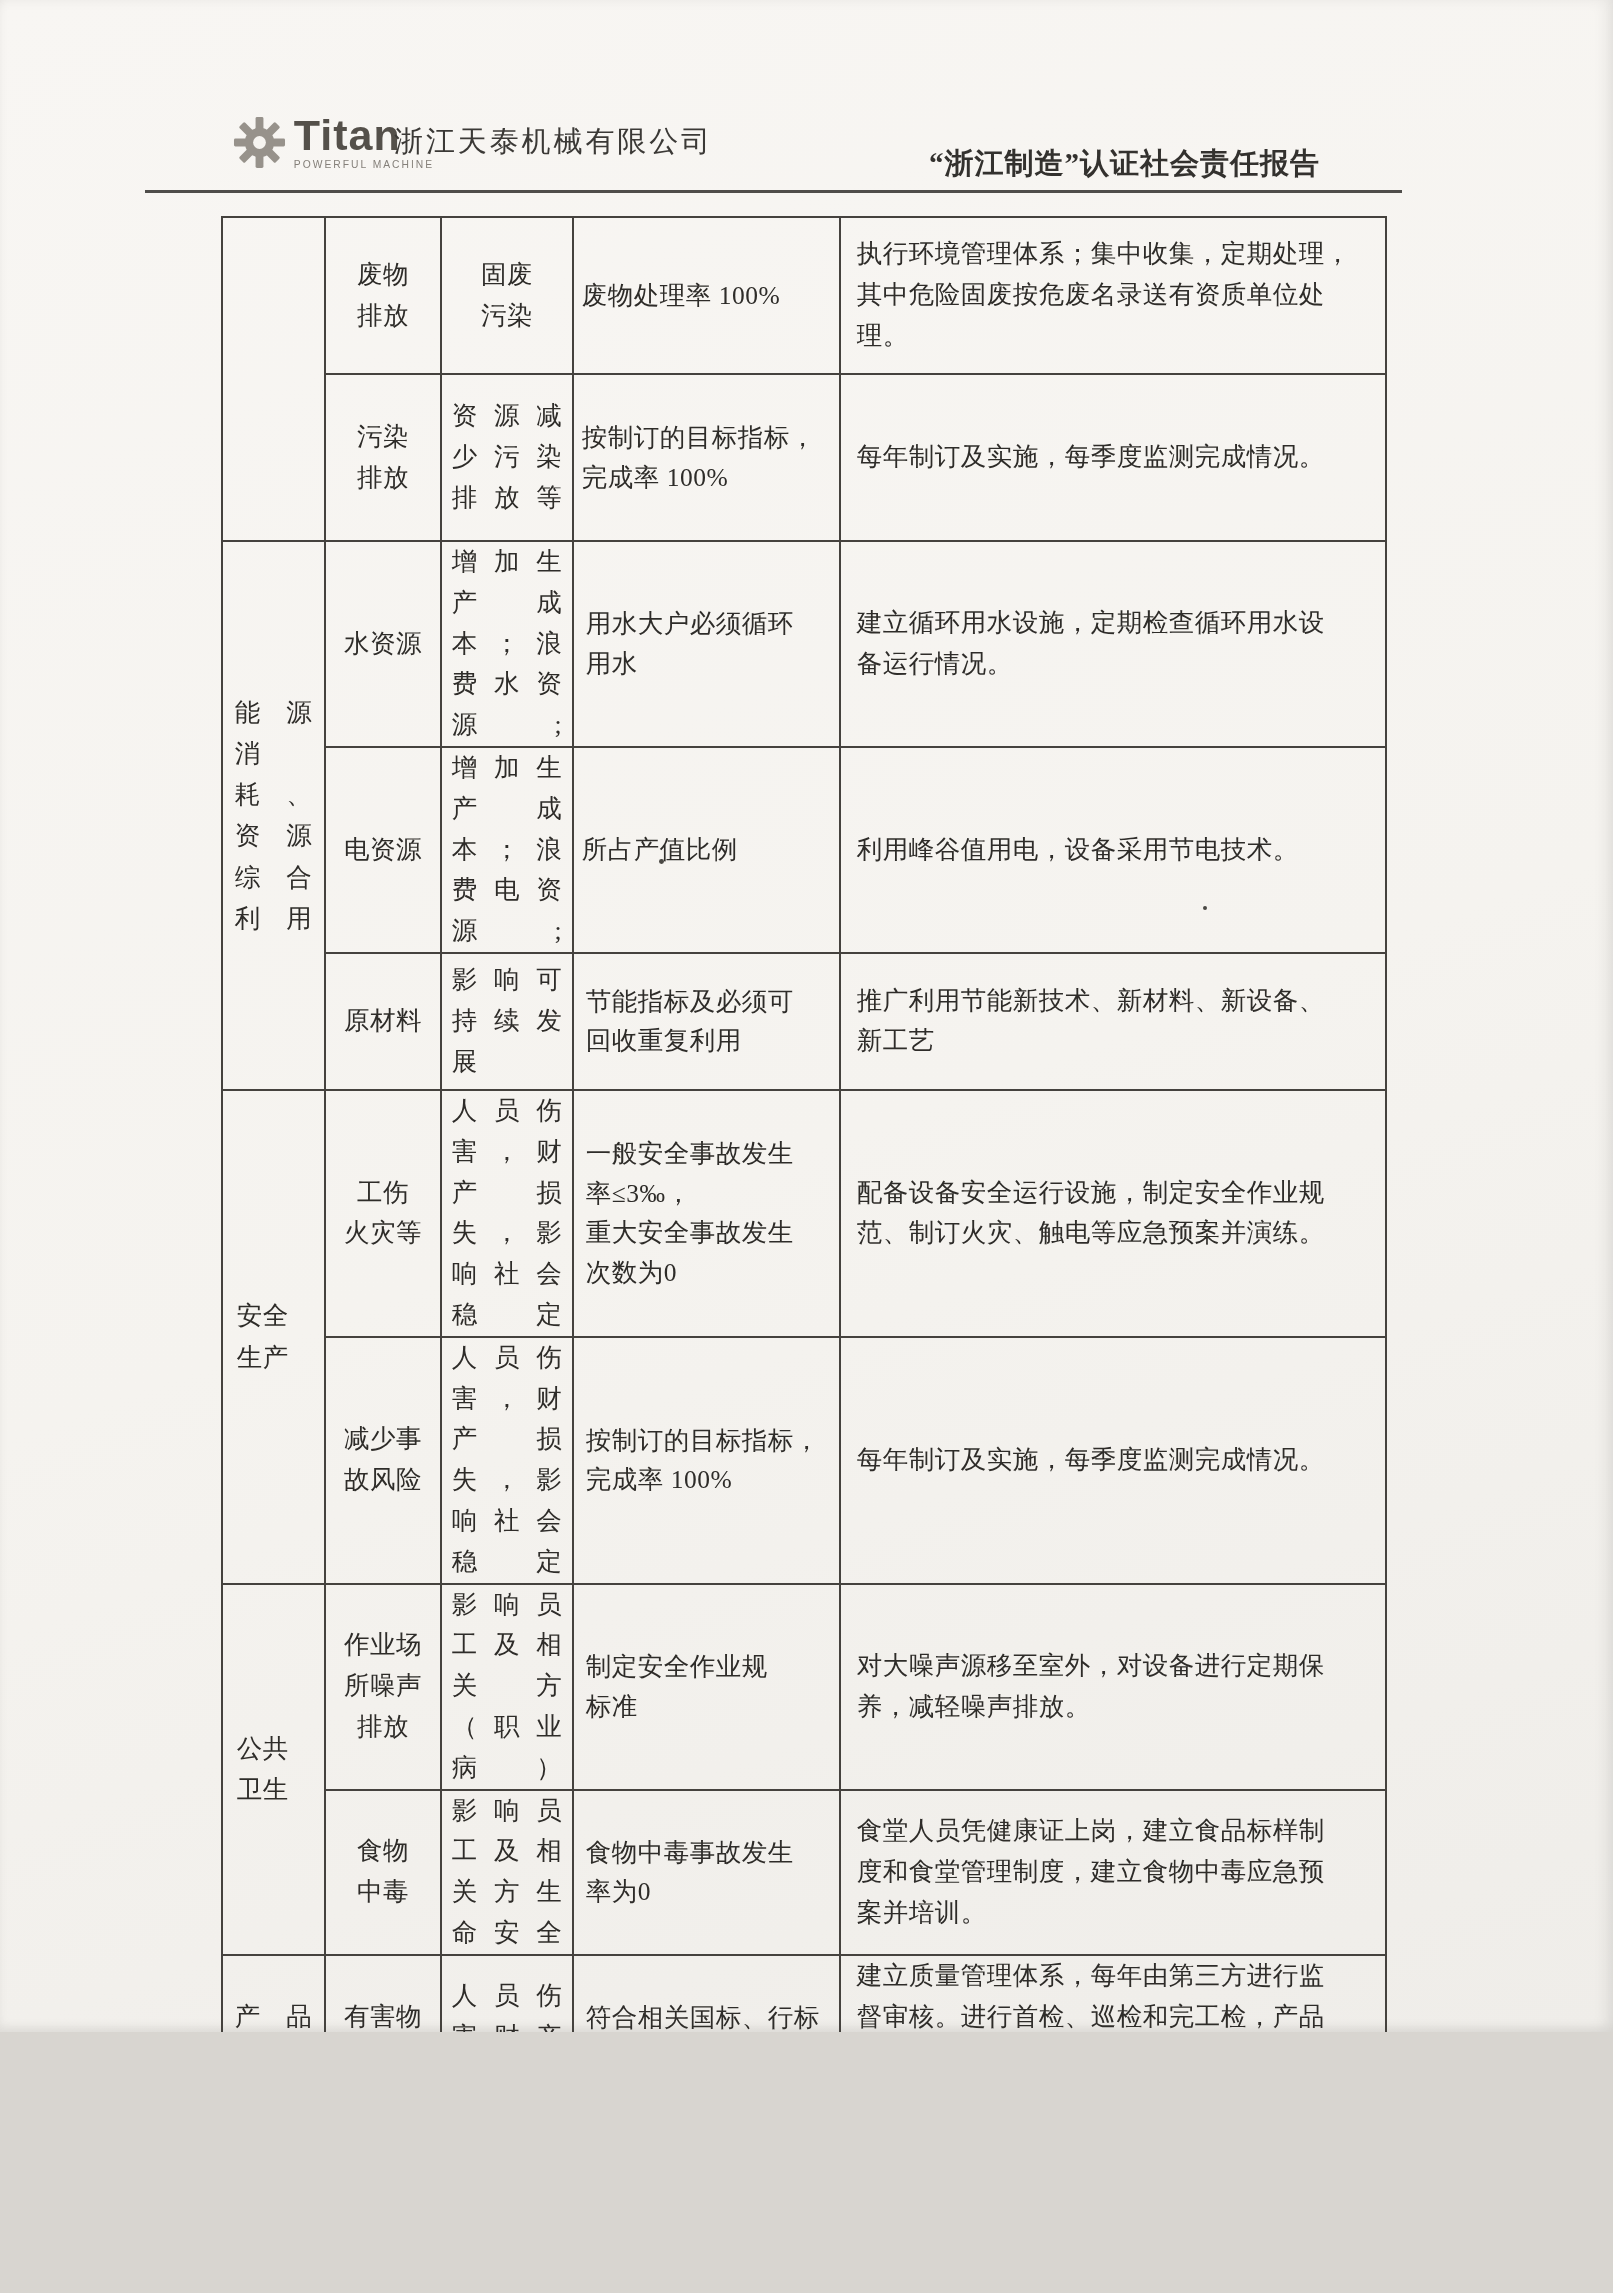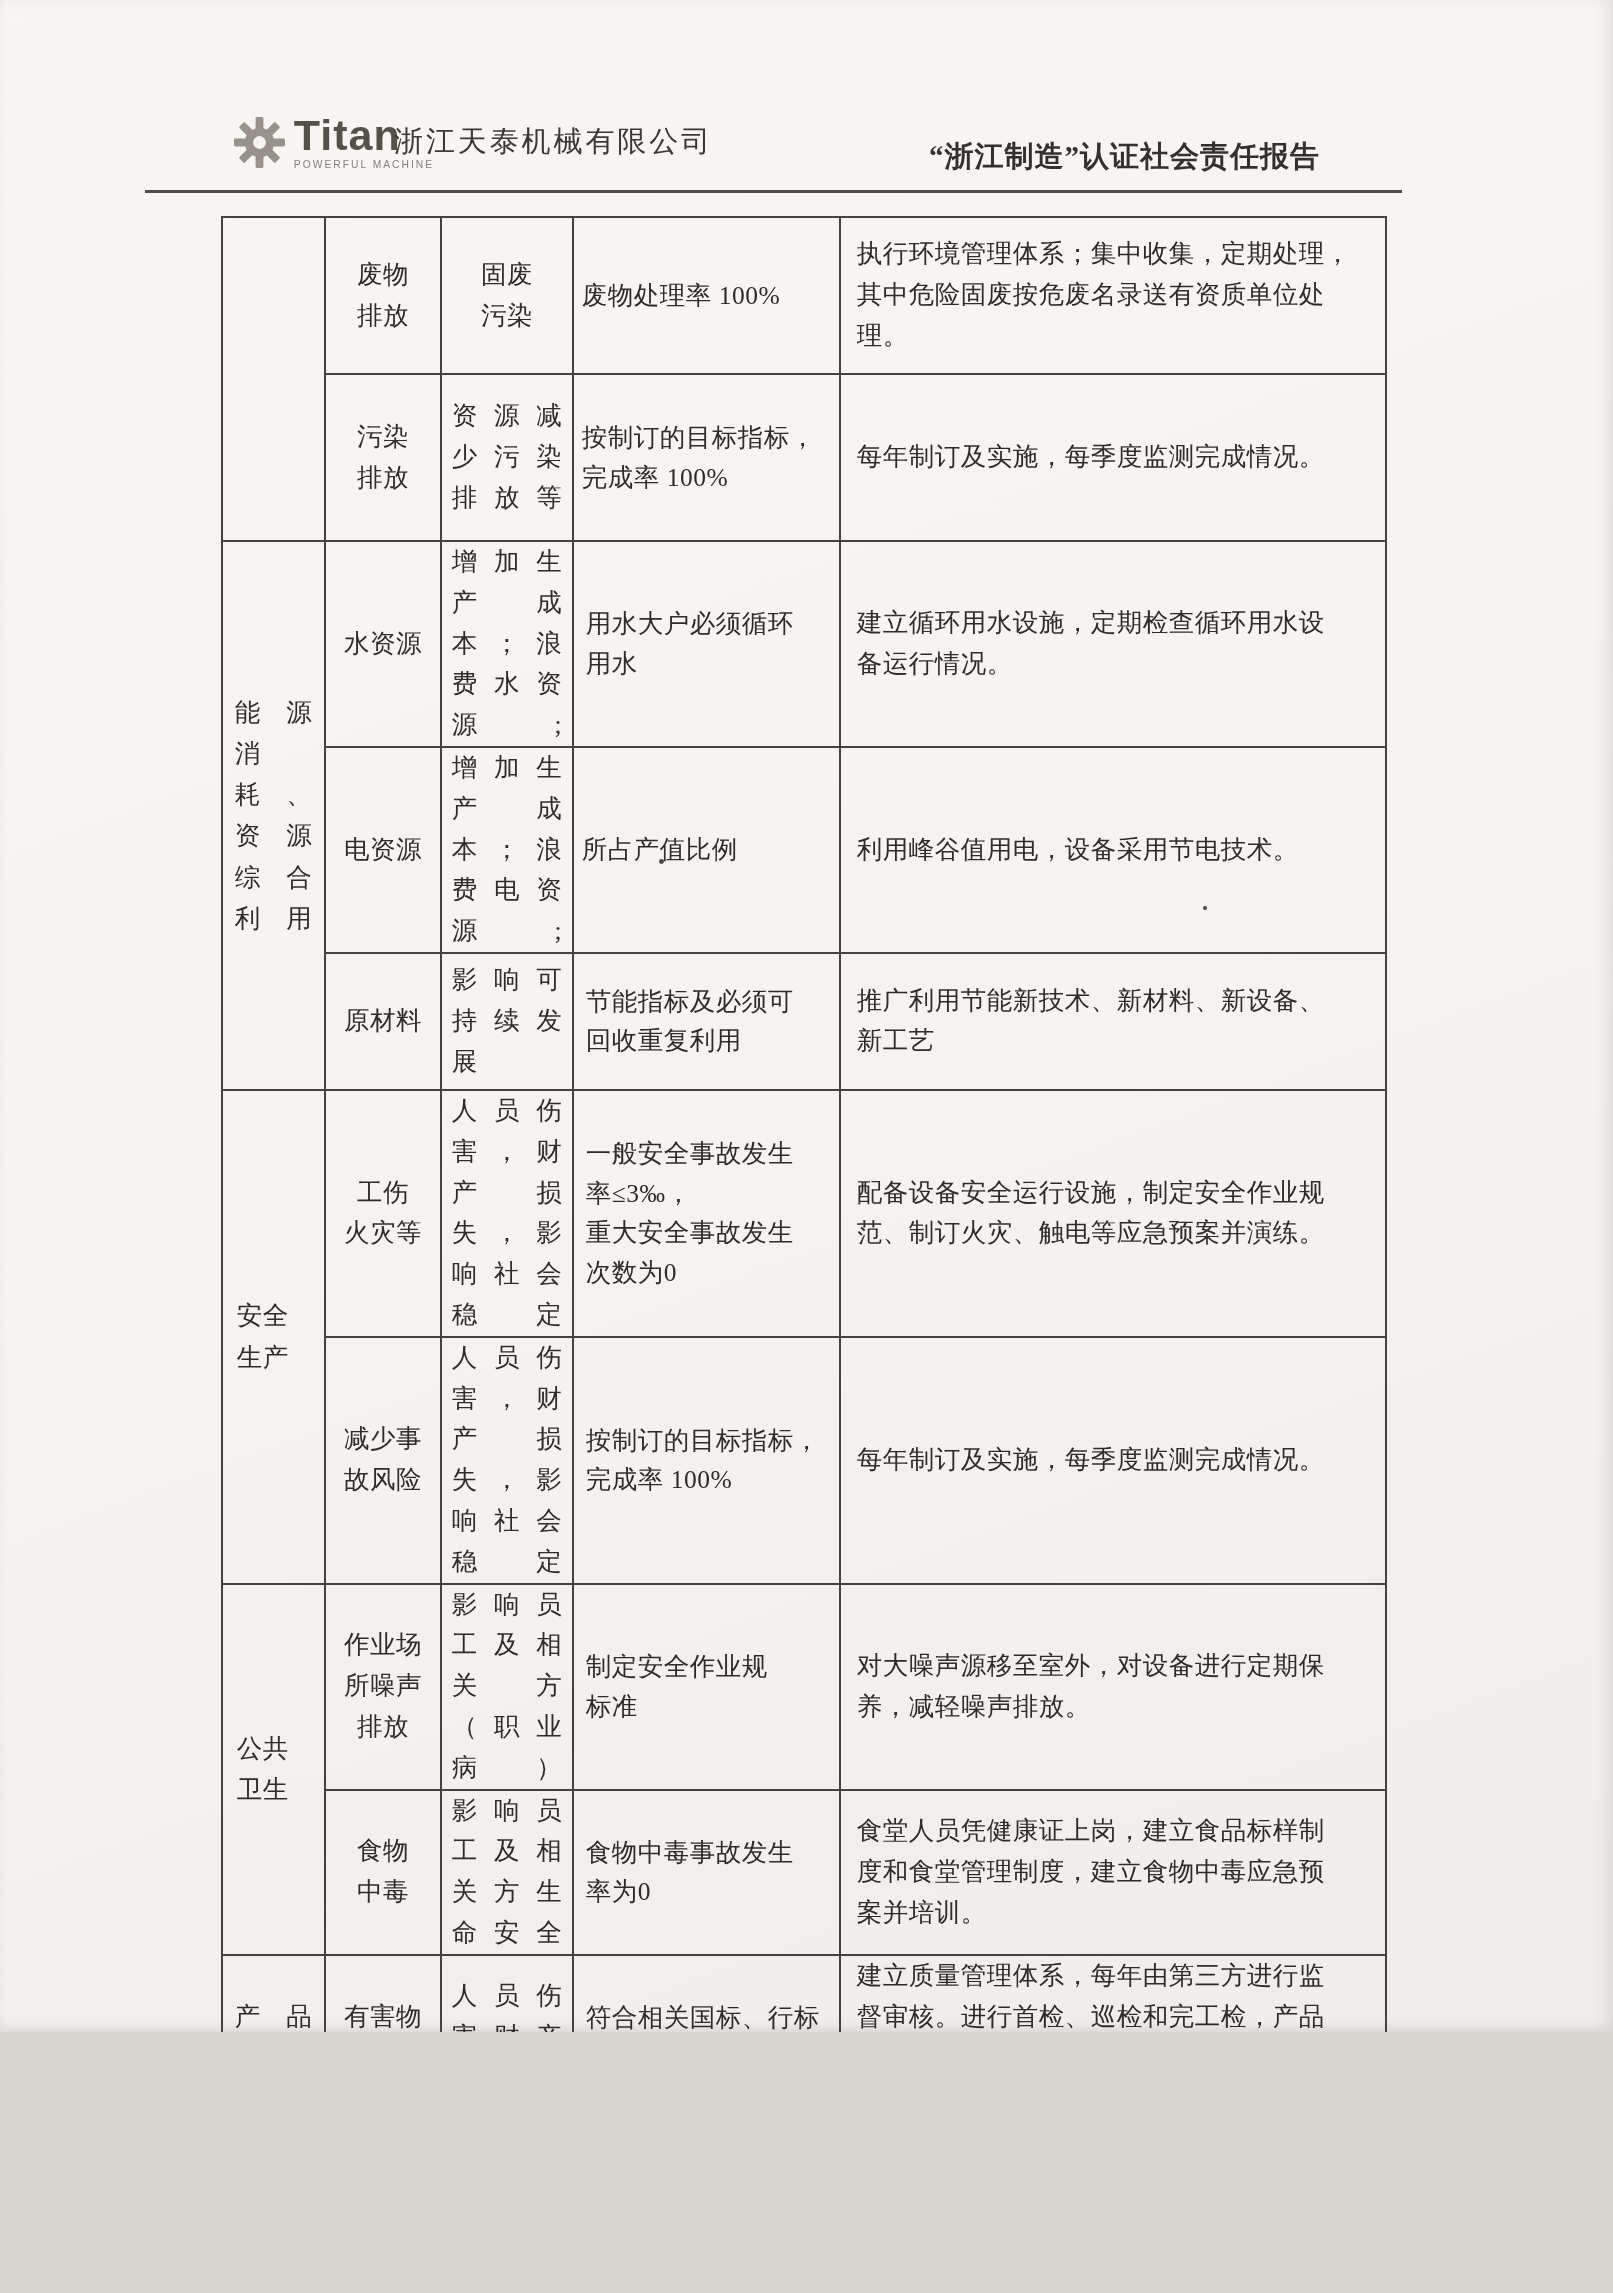--- a/index.html
+++ b/index.html
@@ -22,21 +22,21 @@
   }
   .brand-tagline{
     font-family:"Liberation Sans","DejaVu Sans",sans-serif;
     font-size:10.3px;letter-spacing:2px;color:#85807a;margin-top:2px;
   }
   .company-name{
     position:absolute;left:394px;top:122px;
     font-size:29px;letter-spacing:2.9px;color:#3b3936;white-space:nowrap;
   }
   .report-title{
-    position:absolute;left:929px;top:137px;
+    position:absolute;left:929px;top:144px;
     font-size:29px;font-weight:bold;letter-spacing:1px;color:#33312e;white-space:nowrap;
   }
   .header-rule{
     position:absolute;left:145px;top:190px;width:1257px;height:2.9px;
     background:#4f4d4a;
   }
   
   table.csr{
     position:absolute;left:221px;top:216px;
     width:1163px;border-collapse:collapse;table-layout:fixed;

